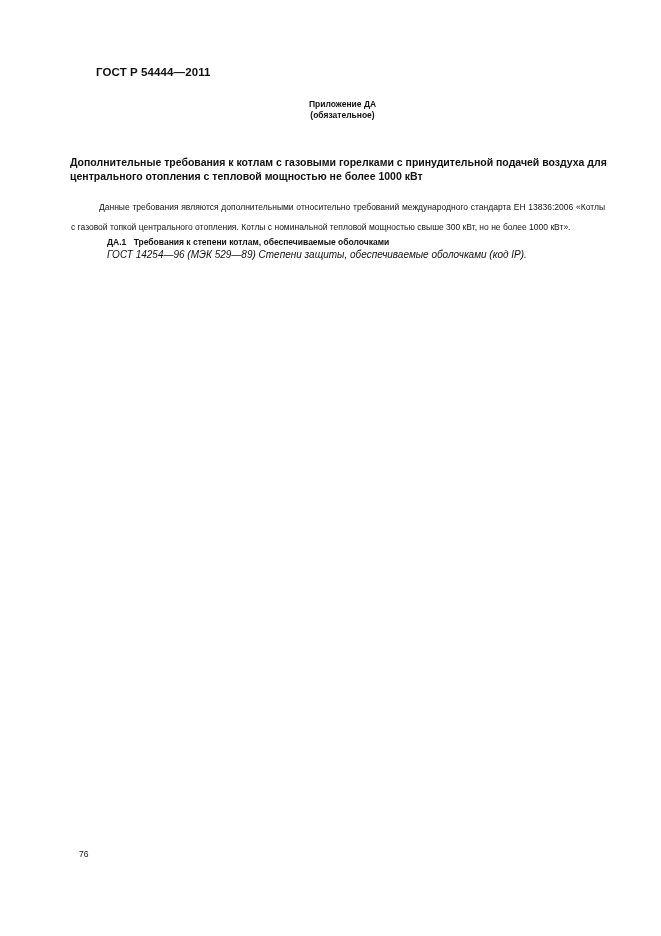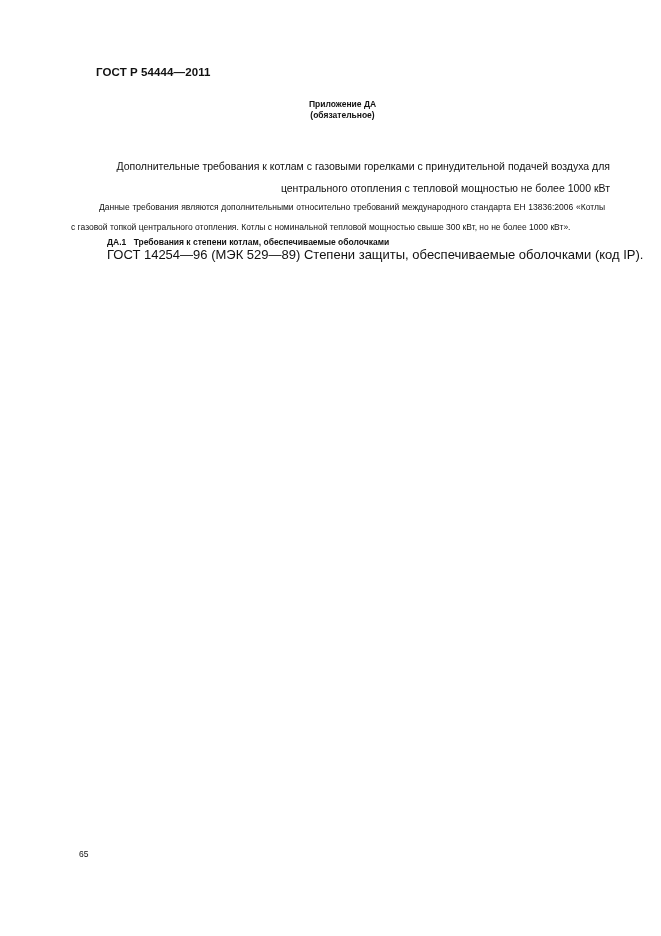--- a/index.html
+++ b/index.html
@@ -32,24 +32,24 @@
       font-weight: bold;
       line-height: 11px;
     }
     .annex-title { top: 99px; left: 12px; }
     .annex-status { top: 110px; left: 12px; }
     .section-title {
       position: absolute;
       left: 70px;
       width: 540px;
       top: 155px;
-      text-align: right;
+      text-align: left;
       font-size: 10.5px;
-      font-weight: normal;
-      line-height: 22px;
+      font-weight: bold;
+      line-height: 14px;
     }
     .para {
       position: absolute;
       left: 71px;
       width: 534px;
       font-size: 8.5px;
       line-height: 20px;
     }
     .intro {
       top: 197px;
@@ -62,21 +62,22 @@
       top: 236px;
       font-size: 8.5px;
       font-weight: bold;
       line-height: 12px;
     }
     .clause-head .num { margin-right: 5px; }
     .clause-ref {
       position: absolute;
       left: 107px;
       top: 249px;
-      font-size: 13px;
+      font-size: 10px;
+      font-style: italic;
       line-height: 12px;
     }
     .page-number {
       position: absolute;
       left: 79px;
       top: 849px;
       font-size: 8.5px;
     }
   </style>
 </head>
@@ -91,13 +92,13 @@
 
 <div class="para intro">Данные требования являются дополнительными относительно требований международного стандарта ЕН 13836:2006 «Котлы с газовой топкой центрального отопления. Котлы с номинальной тепловой мощностью свы­ше 300 кВт, но не более 1000 кВт».</div>
 
 <div class="clause-head">
   <span class="num">ДА.1</span>
   <span>Требования к степени котлам, обеспечиваемые оболочками</span>
 </div>
 
 <div class="clause-ref">ГОСТ 14254—96 (МЭК 529—89)  Степени защиты, обеспечиваемые оболочками (код IP).</div>
 
-<div class="page-number">65</div>
+<div class="page-number">76</div>
 
 </body></html>

